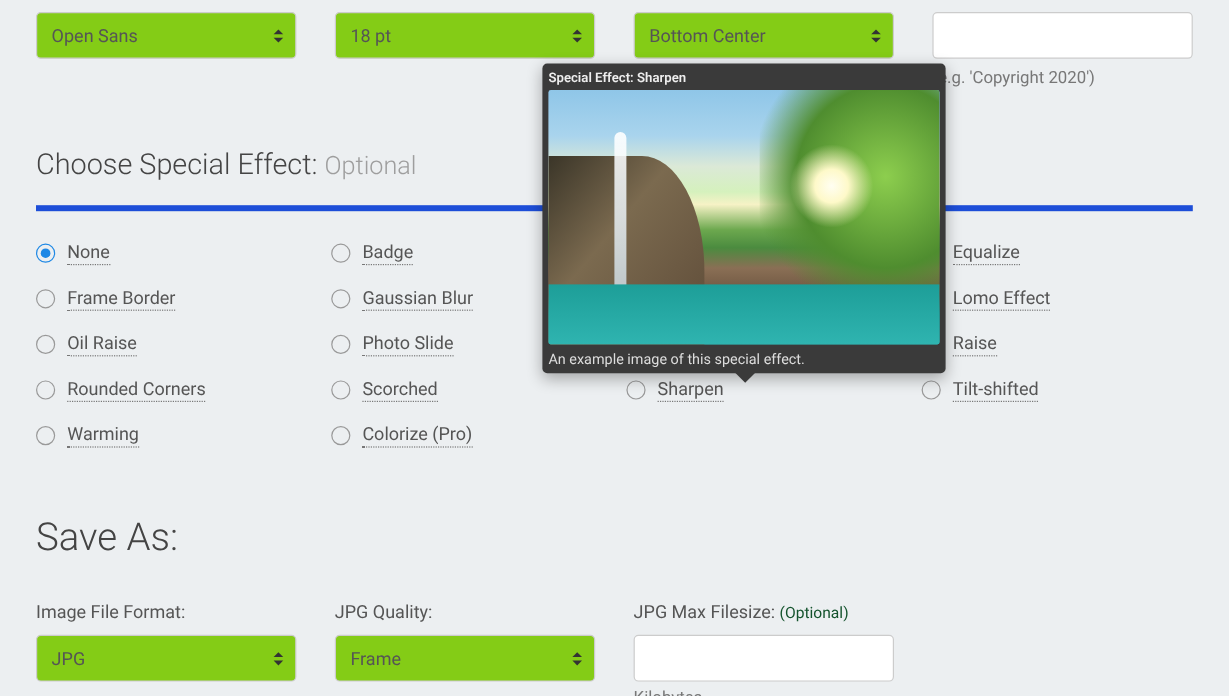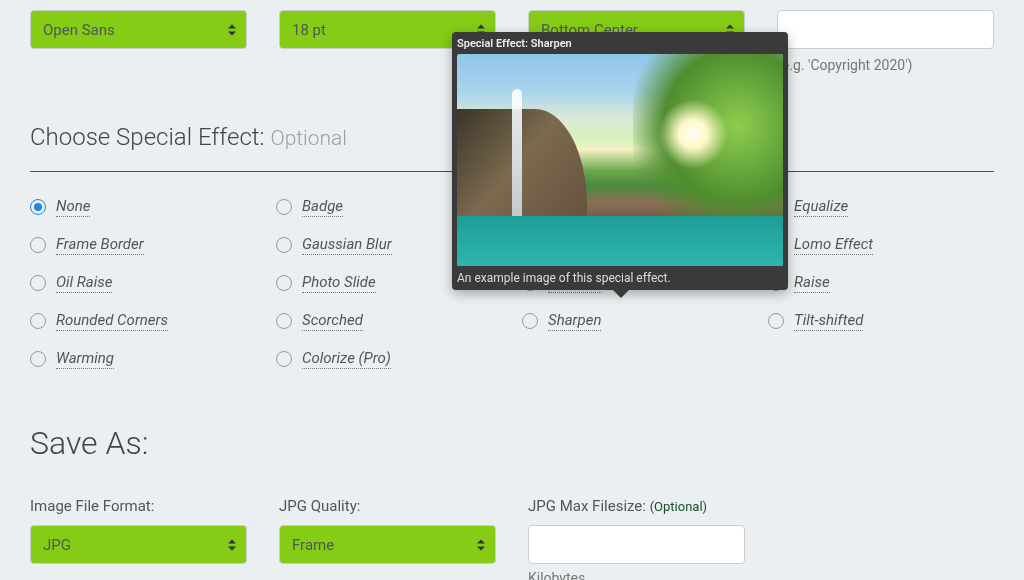--- a/index.html
+++ b/index.html
@@ -68,33 +68,32 @@
   .hint {
     font-size: 14px;
     color: #777;
     margin-top: 8px;
   }
   h2.section {
     font-size: 24px;
     font-weight: 300;
     color: #444;
     margin-top: 50px;
-    border-bottom: 1px solid #1d4ed8;
+    border-bottom: 5px solid #1d4ed8;
     padding-bottom: 20px;
   }
   h2.section .opt {
     color: #9e9e9e;
     font-size: 21px;
   }
   .radio-grid {
     display: grid;
     grid-template-columns: repeat(4, 1fr);
     gap: 18px 20px;
     margin-top: 25px;
-    font-style: italic;
   }
   .radio-item {
     display: flex;
     align-items: center;
     font-size: 15px;
     color: #555;
     cursor: pointer;
   }
   .radio-circle {
     width: 16px;
@@ -146,21 +145,21 @@
   .sub-hint {
     font-size: 14px;
     color: #777;
     margin-top: 6px;
   }
 
   
   .tooltip {
     position: absolute;
     left: 452px;
-    top: 32px;
+    top: 53px;
     width: 336px;
     background: #3a3a3a;
     border-radius: 4px;
     padding: 5px;
     color: #eee;
     z-index: 10;
     box-shadow: 0 4px 12px rgba(0,0,0,0.3);
   }
   .tooltip .tt-title {
     font-size: 11px;

